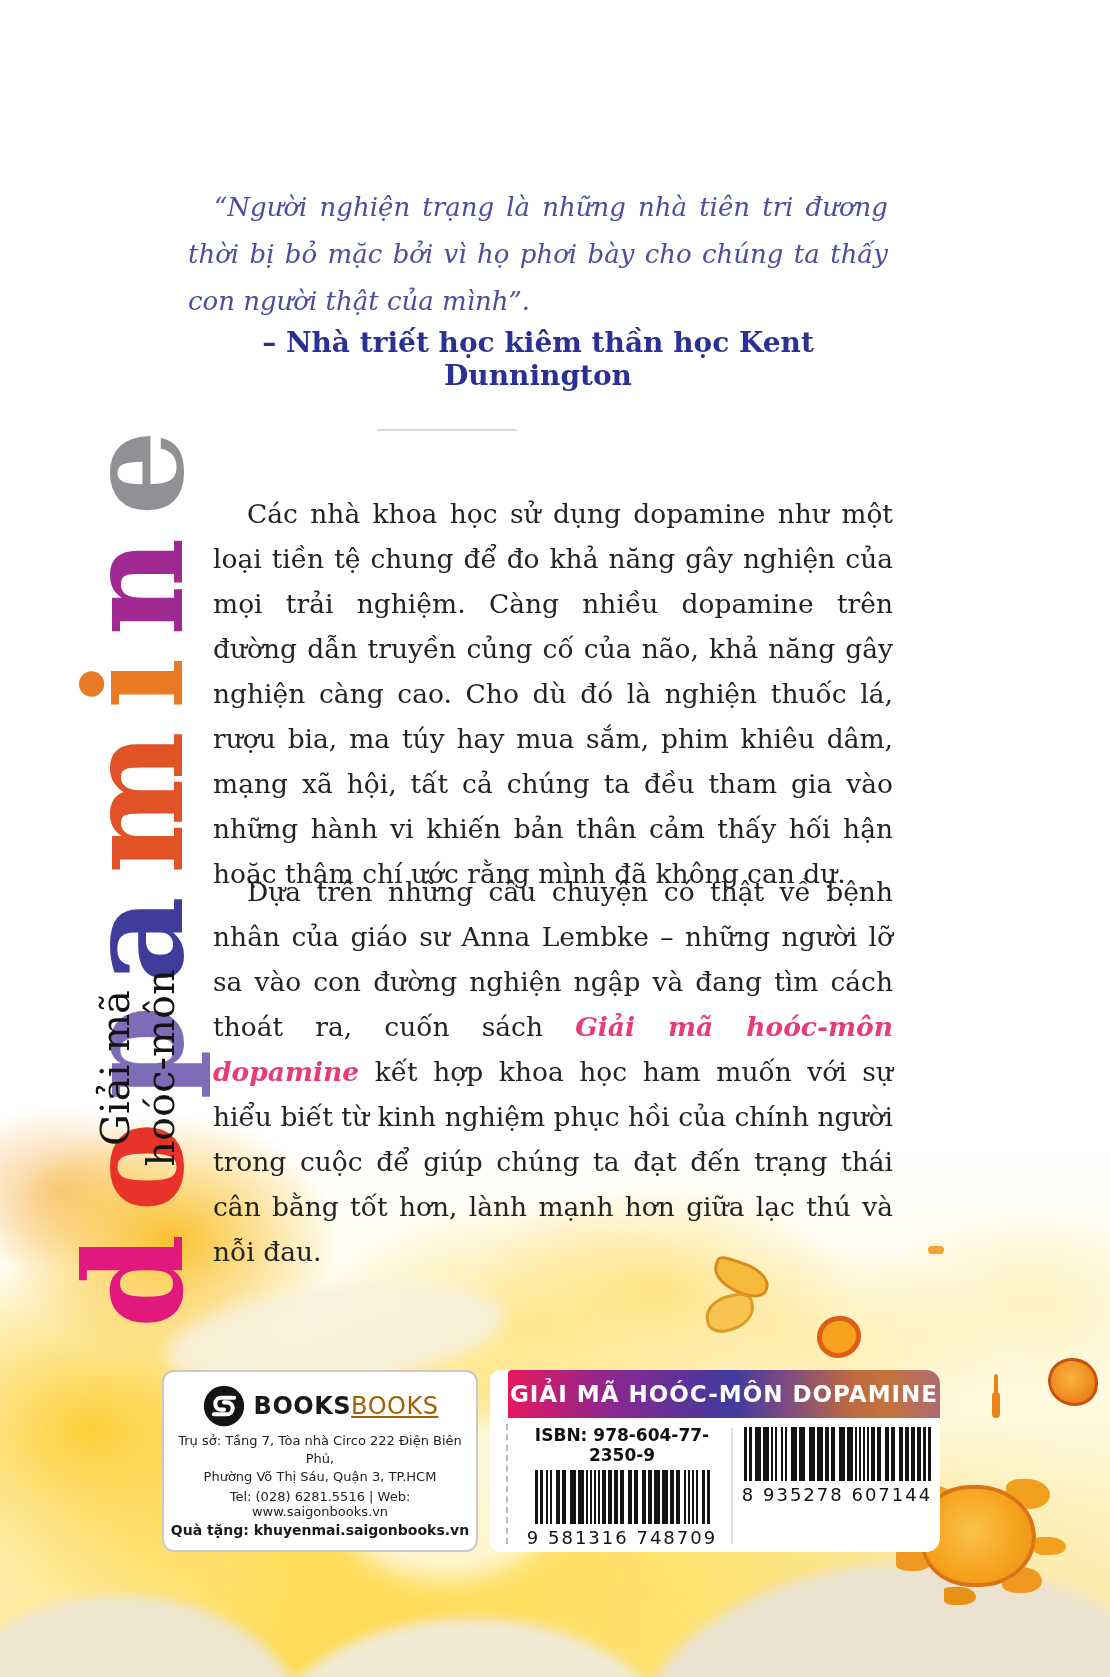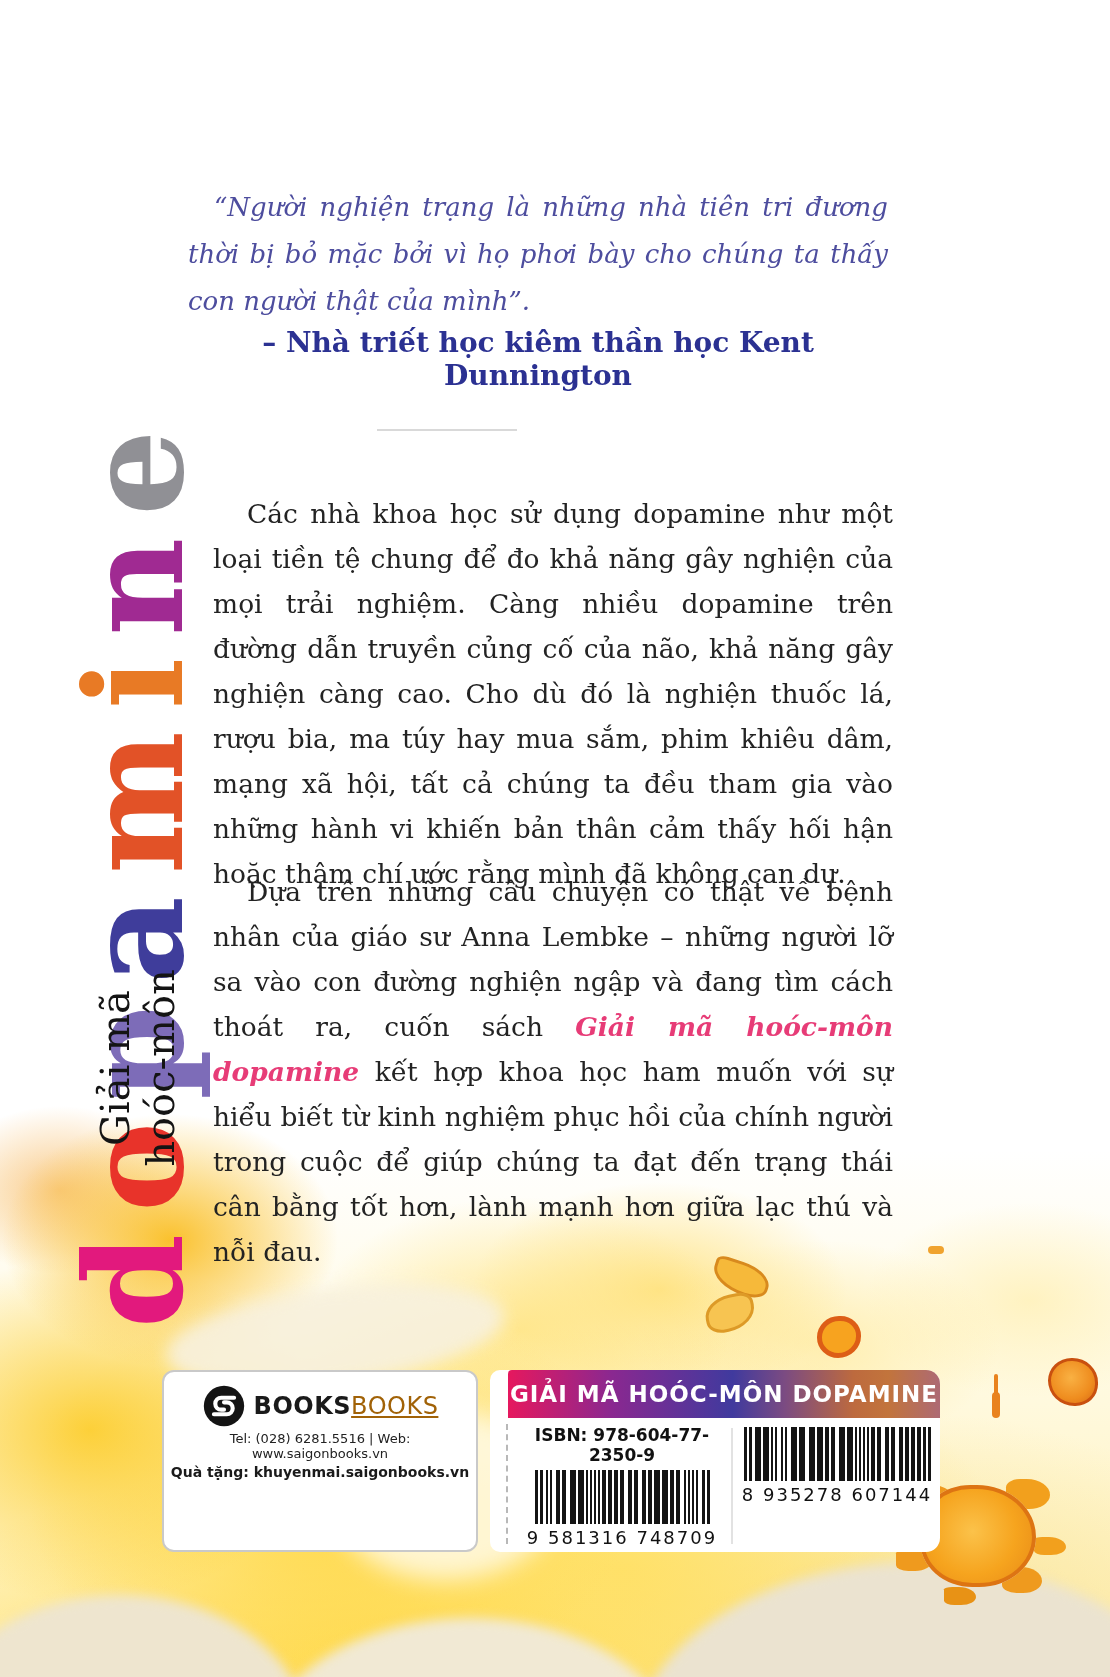--- a/index.html
+++ b/index.html
@@ -145,20 +145,24 @@
     <div class="logo-row">
       <span style="display:inline-flex;">
         <svg width="44" height="44" viewBox="0 0 48 48" aria-hidden="true">
           <circle cx="24" cy="24" r="22" fill="#141414"></circle>
           <path d="M35 15 H21 a6.5 6.5 0 0 0 0 13 h3" stroke="#ffffff" stroke-width="4.5" fill="none" stroke-linecap="round"></path>
           <path d="M13 33 H27 a6.5 6.5 0 0 0 0 -13 h-3" stroke="#ffffff" stroke-width="4.5" fill="none" stroke-linecap="round"></path>
         </svg>
       </span>
       <span class="logo-text"><b>BOOKS</b><span>BOOKS</span></span>
     </div>
+    <div class="addr">
+      <span>Trụ sở: Tầng 7, Tòa nhà Circo 222 Điện Biên Phủ,</span><br>
+      <span>Phường Võ Thị Sáu, Quận 3, TP.HCM</span>
+    </div>
     <div class="contact">Tel: (028) 6281.5516 | Web: www.saigonbooks.vn</div>
     <div class="gift">Quà tặng: khuyenmai.saigonbooks.vn</div>
   </div>
 
   <div class="code-panel">
     <div class="banner">GIẢI MÃ HOÓC-MÔN DOPAMINE</div>
     <div class="cutline"></div>
     <div class="col-divider"></div>
     <div class="isbn-col">
       <div class="code-label">ISBN: 978-604-77-2350-9</div>

